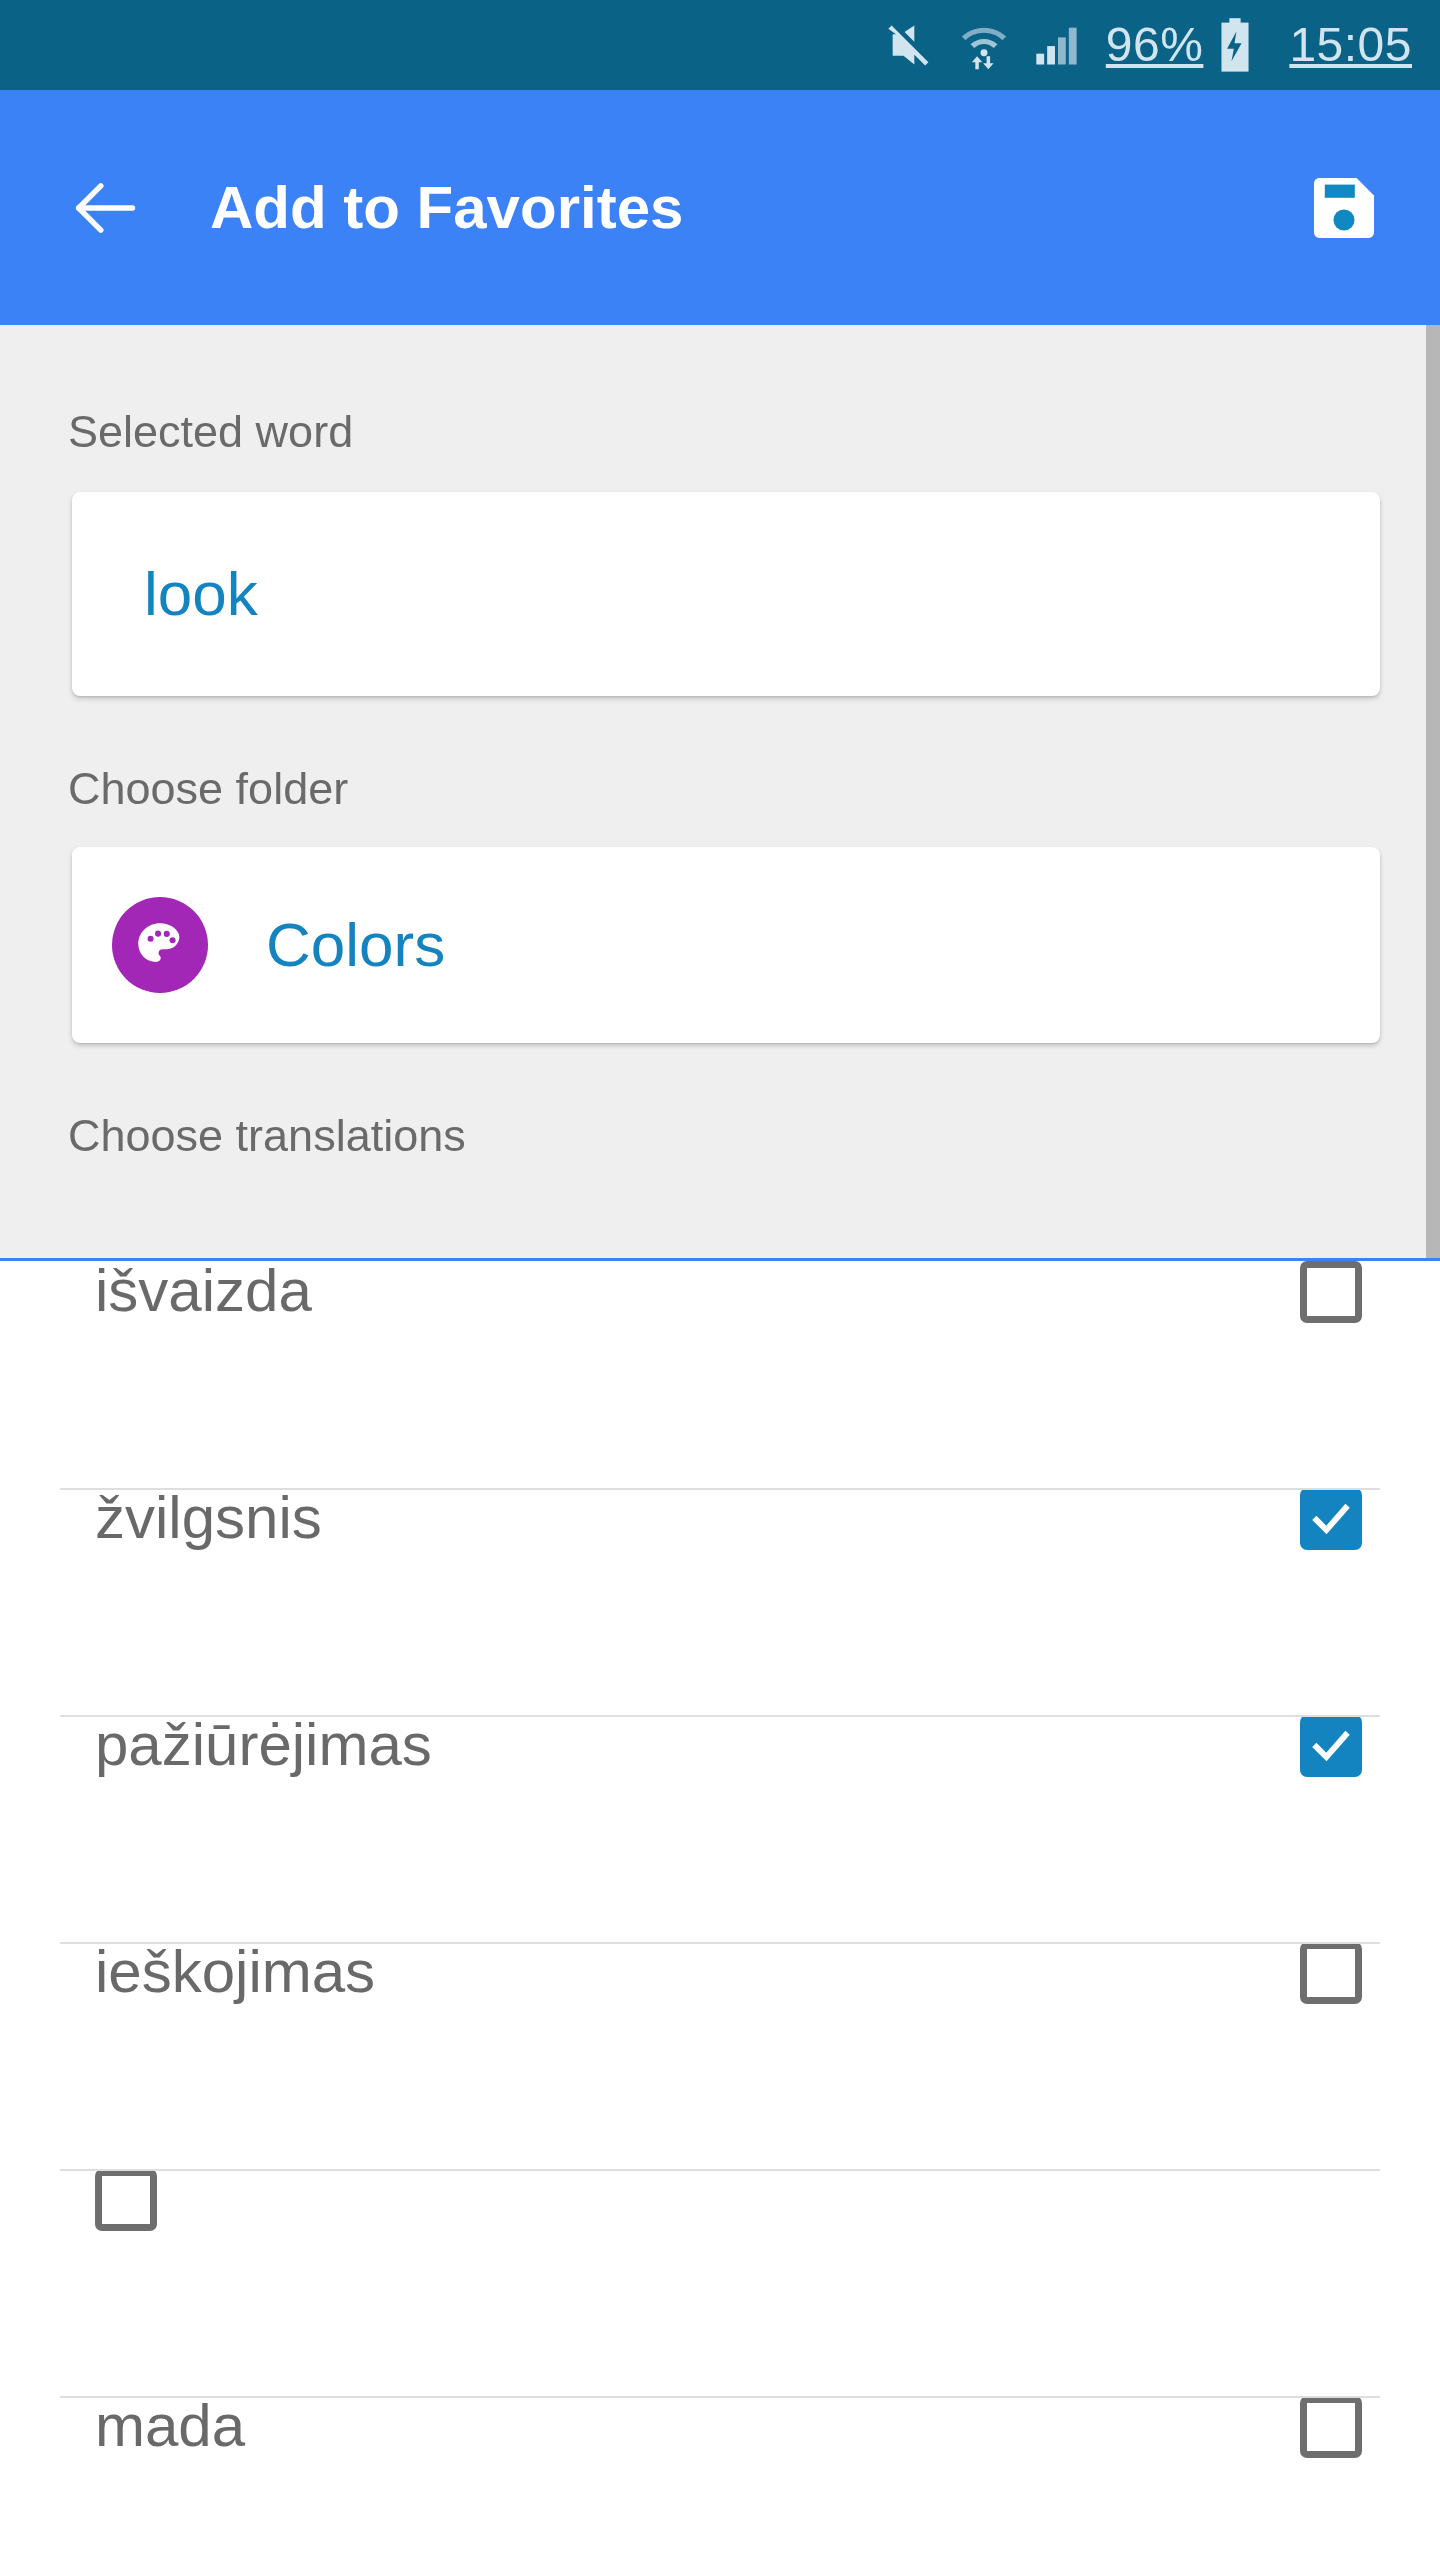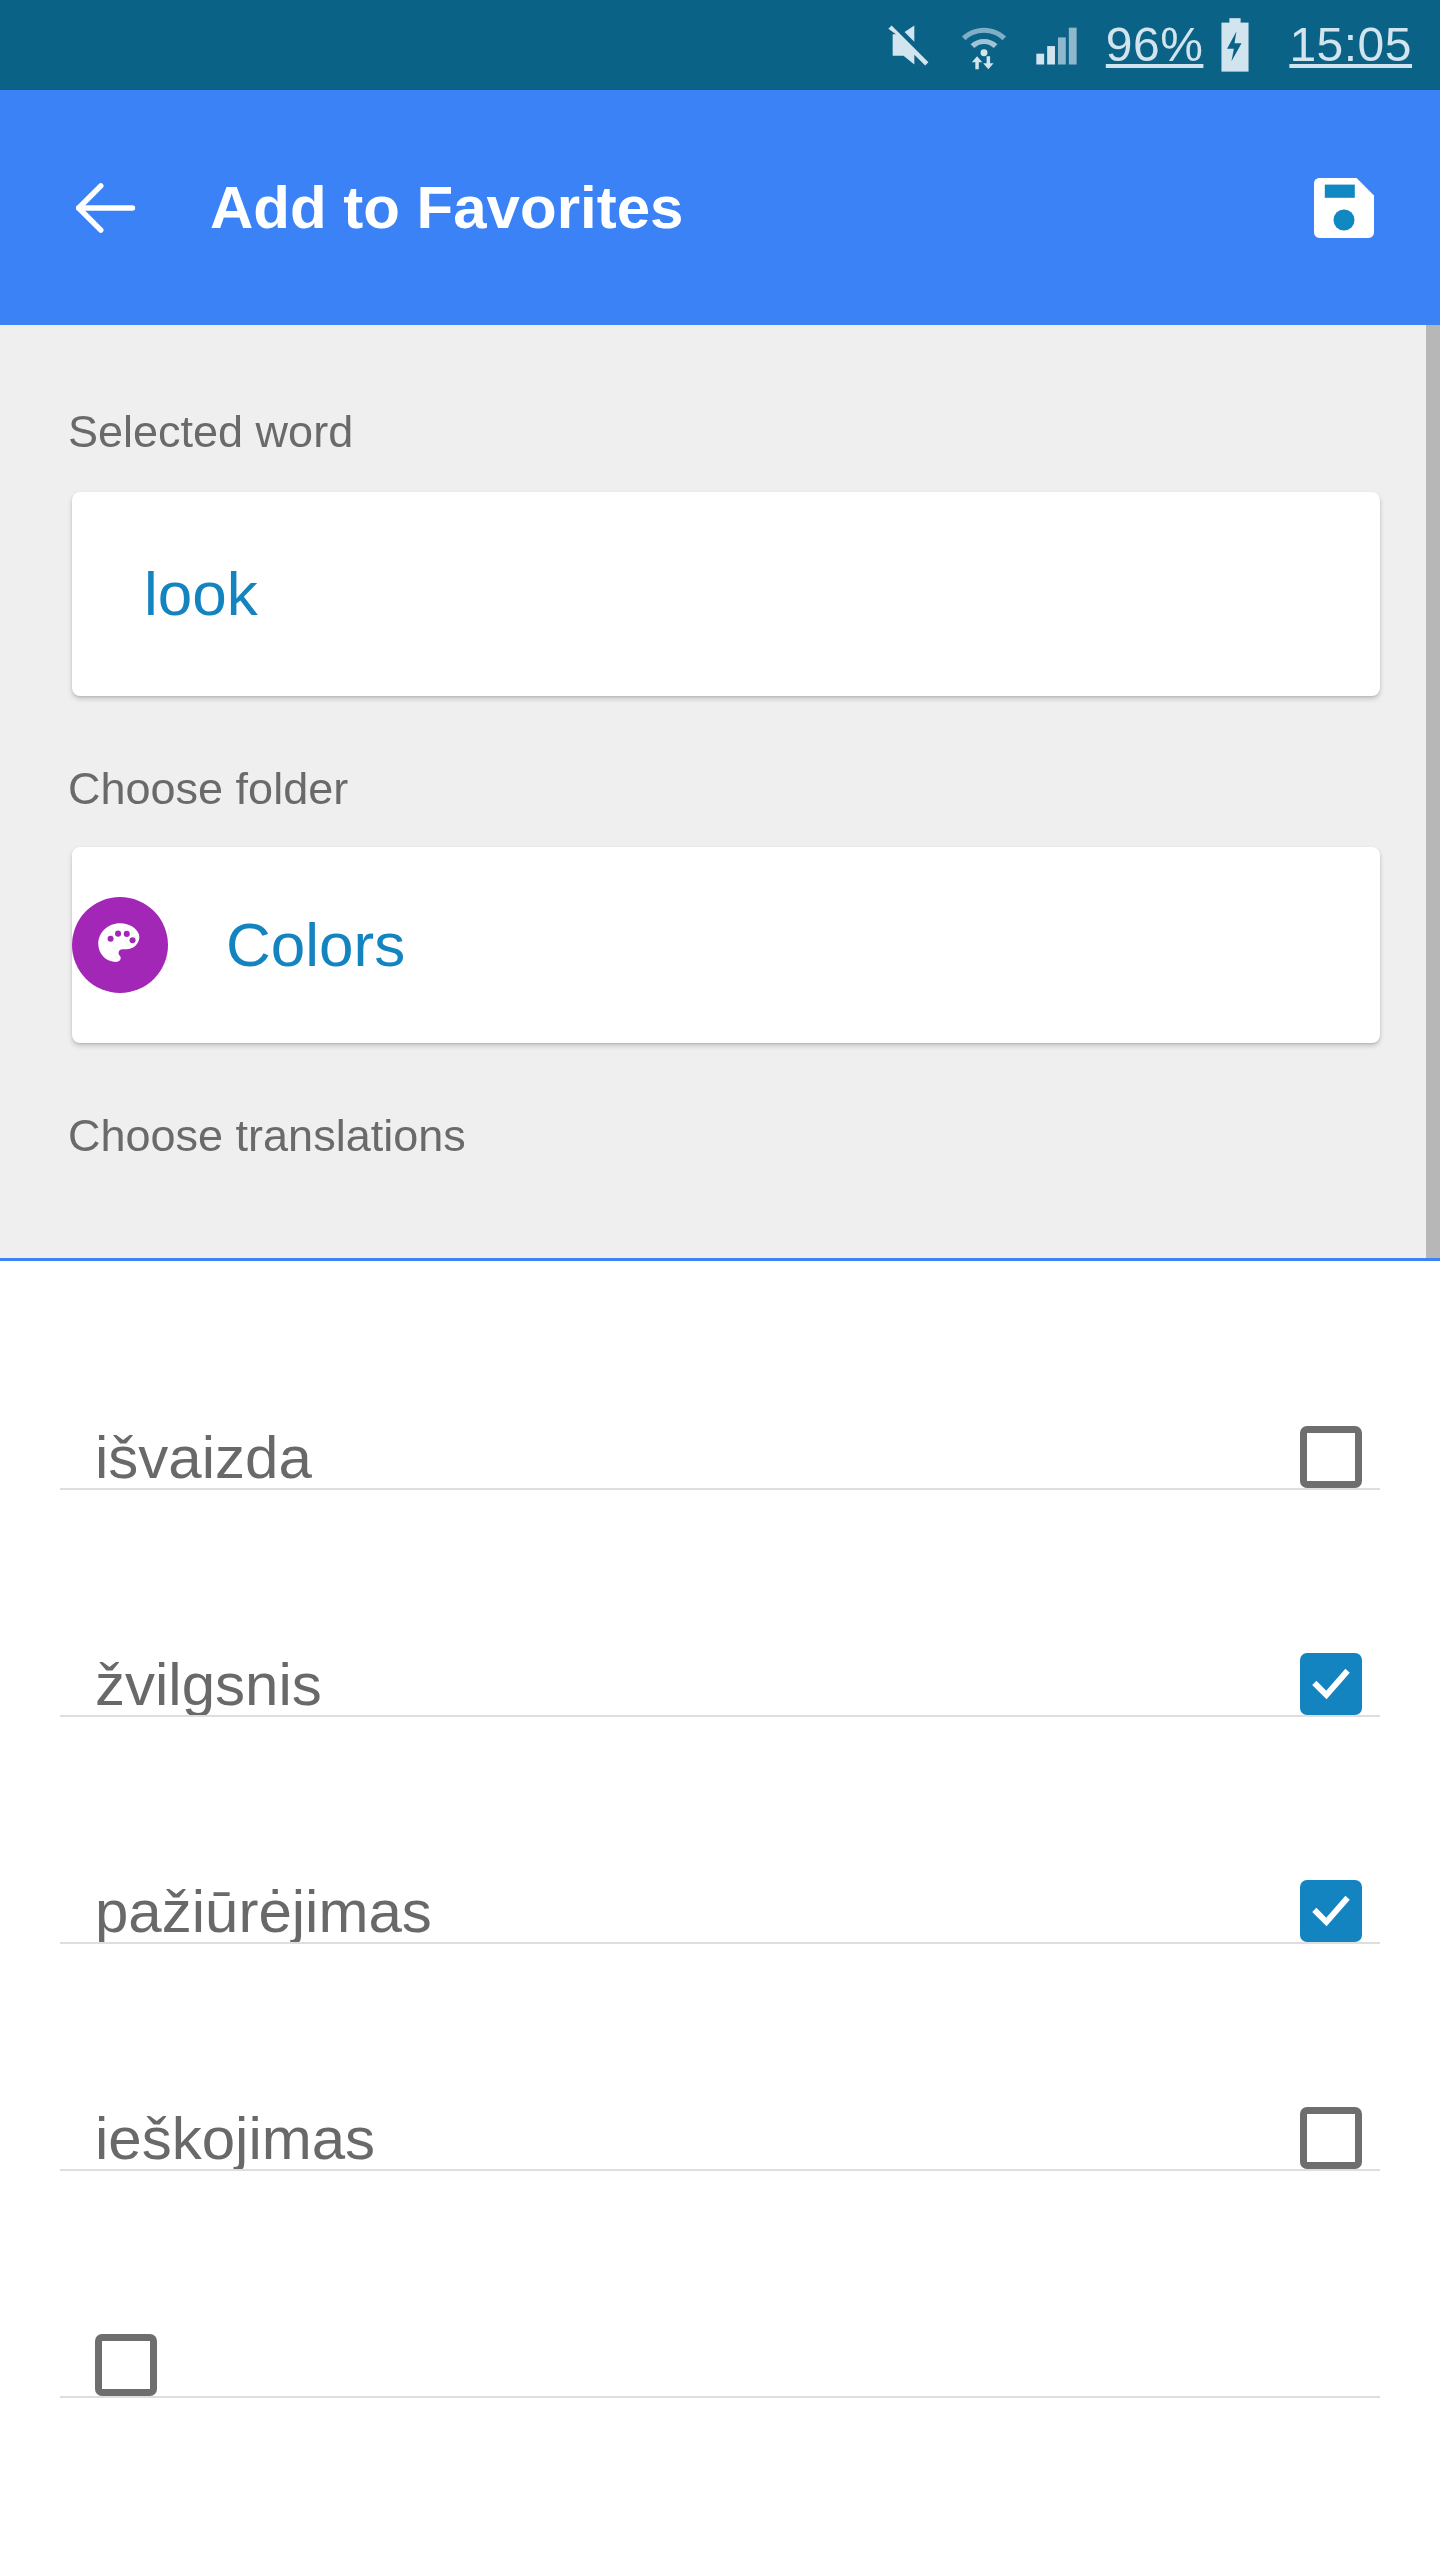--- a/index.html
+++ b/index.html
@@ -92,20 +92,21 @@
     padding-left:72px;
   }
   .word-value{
     color:#1484C0;
     font-size:62px;
     line-height:1;
   }
   .card-folder{
     height:196px;
     display:flex; align-items:center;
+    padding-left:40px;
     margin-top:36px;
   }
   .folder-avatar{
     width:96px; height:96px;
     border-radius:50%;
     background:#A227B6;
     display:flex; align-items:center; justify-content:center;
     flex:0 0 auto;
   }
   .folder-name{
@@ -116,21 +117,21 @@
   }
 
   
   .translations-list{
     background:#ffffff;
     width:100%;
   }
   .trans-row{
     position:relative;
     height:227px;
-    display:flex; align-items:flex-end;
+    display:flex; align-items:flex-start;
     padding:0 78px 0 95px;
     cursor:pointer;
   }
   .trans-row + .trans-row::before{
     content:"";
     position:absolute; top:0; left:60px; right:60px;
     height:2px; background:#DEDEDE;
   }
   .trans-label{
     color:#696969;

